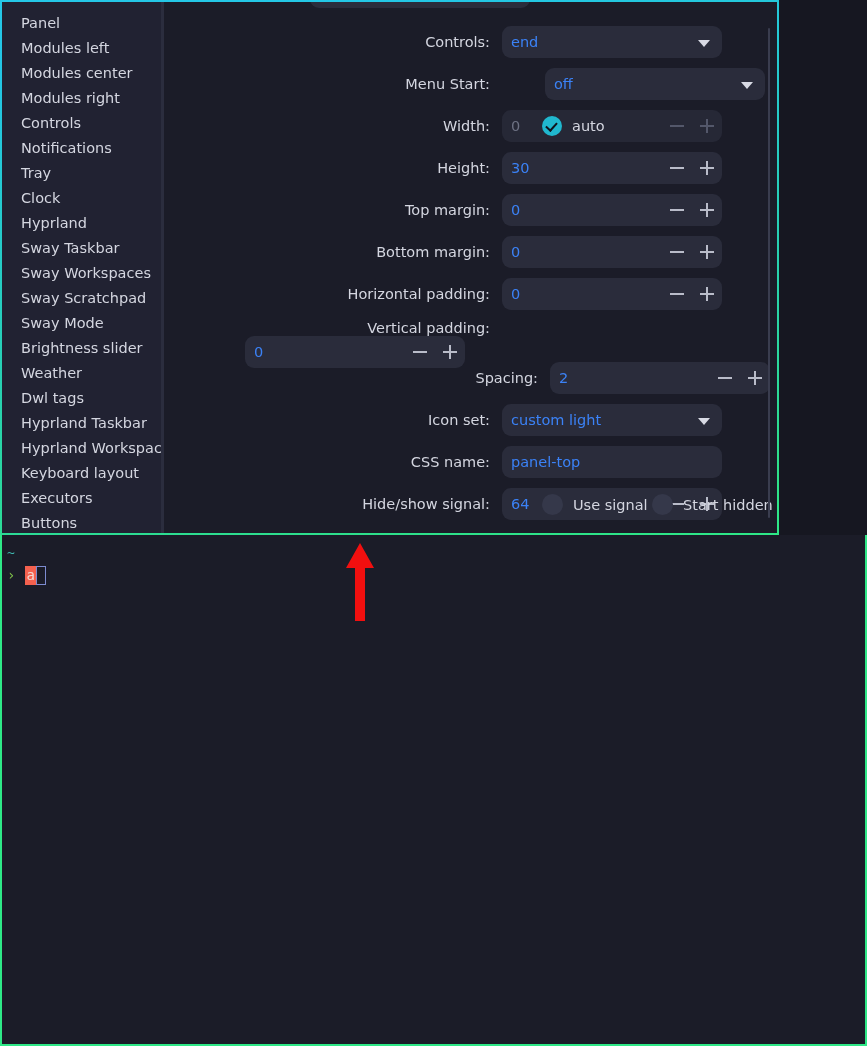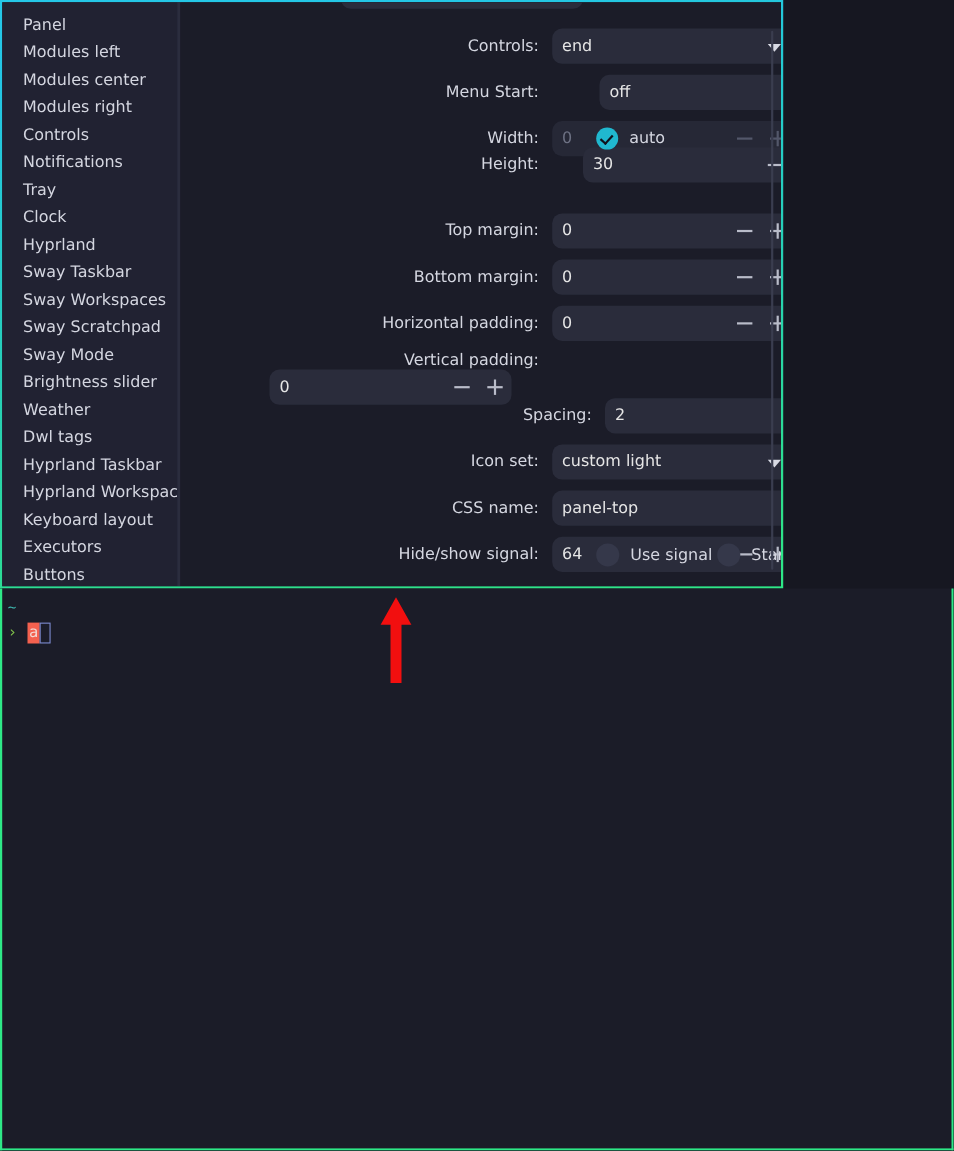--- a/index.html
+++ b/index.html
@@ -18,21 +18,21 @@
     width: 867px;
     height: 1046px;
     background: #161721;
   }
 
   
   #settings-window {
     position: absolute;
     left: 0;
     top: 0;
-    width: 712px;
+    width: 779px;
     height: 535px;
     padding: 2px;
     background: linear-gradient(170deg, #25c8e8 0%, #23c6e4 12%, #27d0b4 55%, #2ee08a 90%, #2ee887 100%);
     overflow: hidden;
   }
   #settings-window-inner {
     position: relative;
     width: 100%;
     height: 100%;
     background: #1b1c28;
@@ -111,21 +111,21 @@
     height: 32px;
     background: #2a2c3b;
     border-radius: 9px;
     display: flex;
     align-items: center;
     cursor: text;
   }
   .field.disabled { background: #262836; }
   .field-value {
     padding-left: 9px;
-    color: #e5e5e5;
+    color: #3b82f6;
     font-size: 14.5px;
     flex: 1 1 auto;
     white-space: nowrap;
     overflow: hidden;
   }
   .field.disabled .field-value { color: #6d7183; }
 
   
   .spin {
     width: 30px;
@@ -331,21 +331,21 @@
 
         <div class="form-row" style="top:108px;">
           <div class="row-label">Width:</div>
           <div class="field disabled">
             <span class="field-value">0</span>
             <span class="spin minus"></span>
             <span class="spin plus"></span>
           </div>
         </div>
 
-        <div class="form-row" style="top:132px;gap:28px;">
+        <div class="form-row" style="top:150px;">
           <div class="row-label">Height:</div>
           <div class="field">
             <span class="field-value">30</span>
             <span class="spin minus"></span>
             <span class="spin plus"></span>
           </div>
         </div>
 
         <div class="form-row" style="top:192px;">
           <div class="row-label">Top margin:</div>

